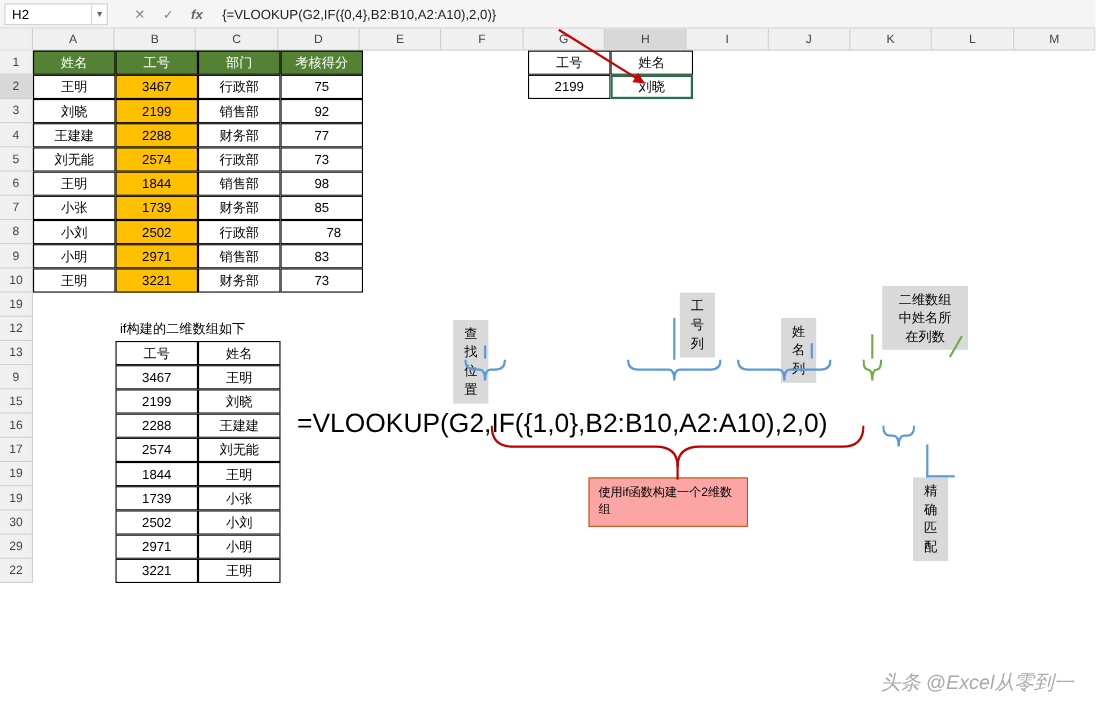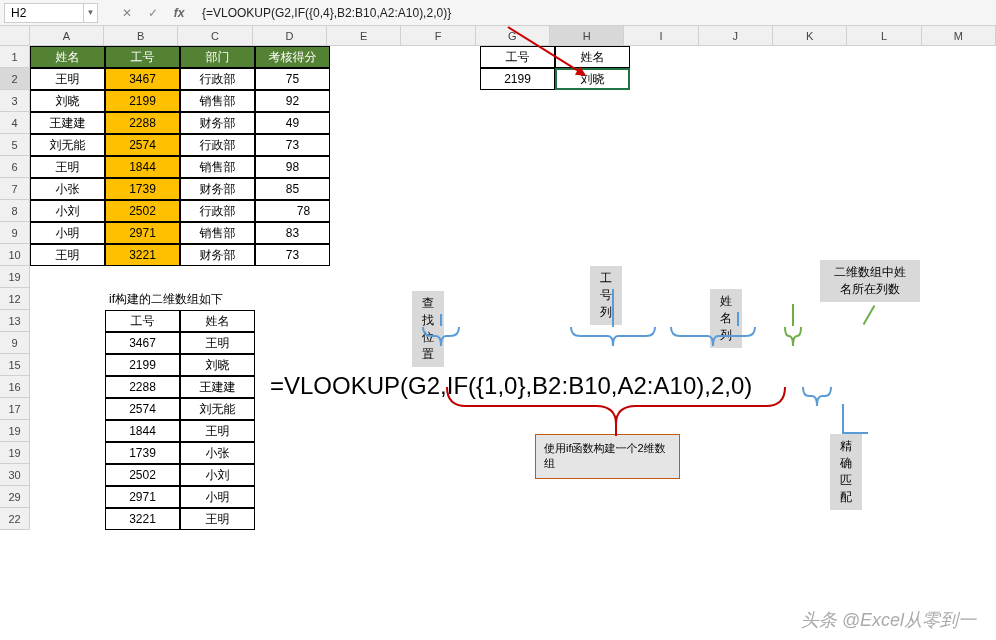--- a/index.html
+++ b/index.html
@@ -36,21 +36,21 @@
     .t3-h { border: 1px solid #000; background: #fff; font-weight: 500; }
     .t3-c { border: 1px solid #000; background: #fff; }
     .t3-sel { border: 2px solid #217346; background: #fff; }
     
     .arrow-red { position: absolute; width: 80px; height: 2px; background: #c00; transform-origin: left center; }
     .arrow-red::after { content: ''; position: absolute; right: -2px; top: -4px; border-left: 10px solid #c00; border-top: 5px solid transparent; border-bottom: 5px solid transparent; }
     
     .big-formula { position: absolute; font-size: 24px; font-family: Arial; white-space: nowrap; }
     
     .label-box { position: absolute; background: #d9d9d9; padding: 4px 10px; font-size: 12px; display: flex; align-items: center; justify-content: center; text-align: center; }
-    .label-orange { position: absolute; background: #e5e5e5; border: 1px solid #c65911; padding: 6px 8px; font-size: 11px; line-height: 1.4; width: 145px; }
+    .label-orange { position: absolute; background: #fca5a5; border: 1px solid #c65911; padding: 6px 8px; font-size: 11px; line-height: 1.4; width: 145px; }
     
     .brace-down { position: absolute; }
     .brace-down svg { display: block; }
     .brace-up { position: absolute; }
     .brace-up svg { display: block; }
     
     .conn-line { position: absolute; width: 2px; }
     
     .watermark { position: absolute; right: 20px; bottom: 8px; font-size: 18px; color: #aaa; font-style: italic; font-weight: 300; }
   </style>
@@ -122,23 +122,23 @@
       <div class="cell t3-c" style="left:450px;top:22px">2199</div>
       <div class="cell t3-sel" style="left:525px;top:22px">刘晓</div>
 
       <div class="arrow-red" style="left:478px;top:-20px;width:90px;transform:rotate(32deg)"></div>
 
       <div class="cell t2-title" style="left:75px;top:242px;width:150px;justify-content:flex-start;padding-left:4px">if构建的二维数组如下</div>
       <div class="cell t2-c" style="left:75px;top:264px">工号</div>
       <div class="cell t2-c" style="left:150px;top:264px">姓名</div>
 
       <div class="label-box" style="left:382px;top:245px">查找位置</div>
-      <div class="label-box" style="left:560px;top:220px">工号列</div>
+      <div class="label-box" style="left:588px;top:220px">工号列</div>
       <div class="label-box" style="left:680px;top:243px">姓名列</div>
-      <div class="label-box" style="left:790px;top:214px;width:100px;line-height:1.4">二维数组中姓名所在列数</div>
+      <div class="label-box" style="left:772px;top:214px;width:78px;line-height:1.4">二维数组中姓名所在列数</div>
       <div class="label-box" style="left:800px;top:388px">精确匹配</div>
       <div class="label-orange" style="left:505px;top:388px">使用if函数构建一个2维数组</div>
 
       <div class="big-formula" style="left:240px;top:326px">=VLOOKUP(G2,IF({1,0},B2:B10,A2:A10),2,0)</div>
 
       <div class="brace-down" style="left:392px;top:280px">
           <svg width="38" height="24">
             <path d="M1 1 Q1 10 10 10 L14 10 Q19 10 19 20 Q19 10 24 10 L28 10 Q37 10 37 1" stroke="#5b9bd5" stroke-width="2" fill="none"></path>
           </svg>
         </div>
@@ -182,21 +182,21 @@
         <div class="cell t1-cy" style="left: 75px; top: 22px;">3467</div>
         <div class="cell t1-c" style="left: 150px; top: 22px;">行政部</div>
         <div class="cell t1-c" style="left: 225px; top: 22px;">75</div>
         <div class="cell t1-c" style="left: 0px; top: 44px;">刘晓</div>
         <div class="cell t1-cy" style="left: 75px; top: 44px;">2199</div>
         <div class="cell t1-c" style="left: 150px; top: 44px;">销售部</div>
         <div class="cell t1-c" style="left: 225px; top: 44px;">92</div>
         <div class="cell t1-c" style="left: 0px; top: 66px;">王建建</div>
         <div class="cell t1-cy" style="left: 75px; top: 66px;">2288</div>
         <div class="cell t1-c" style="left: 150px; top: 66px;">财务部</div>
-        <div class="cell t1-c" style="left: 225px; top: 66px;">49</div>
+        <div class="cell t1-c" style="left: 225px; top: 66px;">77</div>
         <div class="cell t1-c" style="left: 0px; top: 88px;">刘无能</div>
         <div class="cell t1-cy" style="left: 75px; top: 88px;">2574</div>
         <div class="cell t1-c" style="left: 150px; top: 88px;">行政部</div>
         <div class="cell t1-c" style="left: 225px; top: 88px;">73</div>
         <div class="cell t1-c" style="left: 0px; top: 110px;">王明</div>
         <div class="cell t1-cy" style="left: 75px; top: 110px;">1844</div>
         <div class="cell t1-c" style="left: 150px; top: 110px;">销售部</div>
         <div class="cell t1-c" style="left: 225px; top: 110px;">98</div>
         <div class="cell t1-c" style="left: 0px; top: 132px;">小张</div>
         <div class="cell t1-cy" style="left: 75px; top: 132px;">1739</div>

